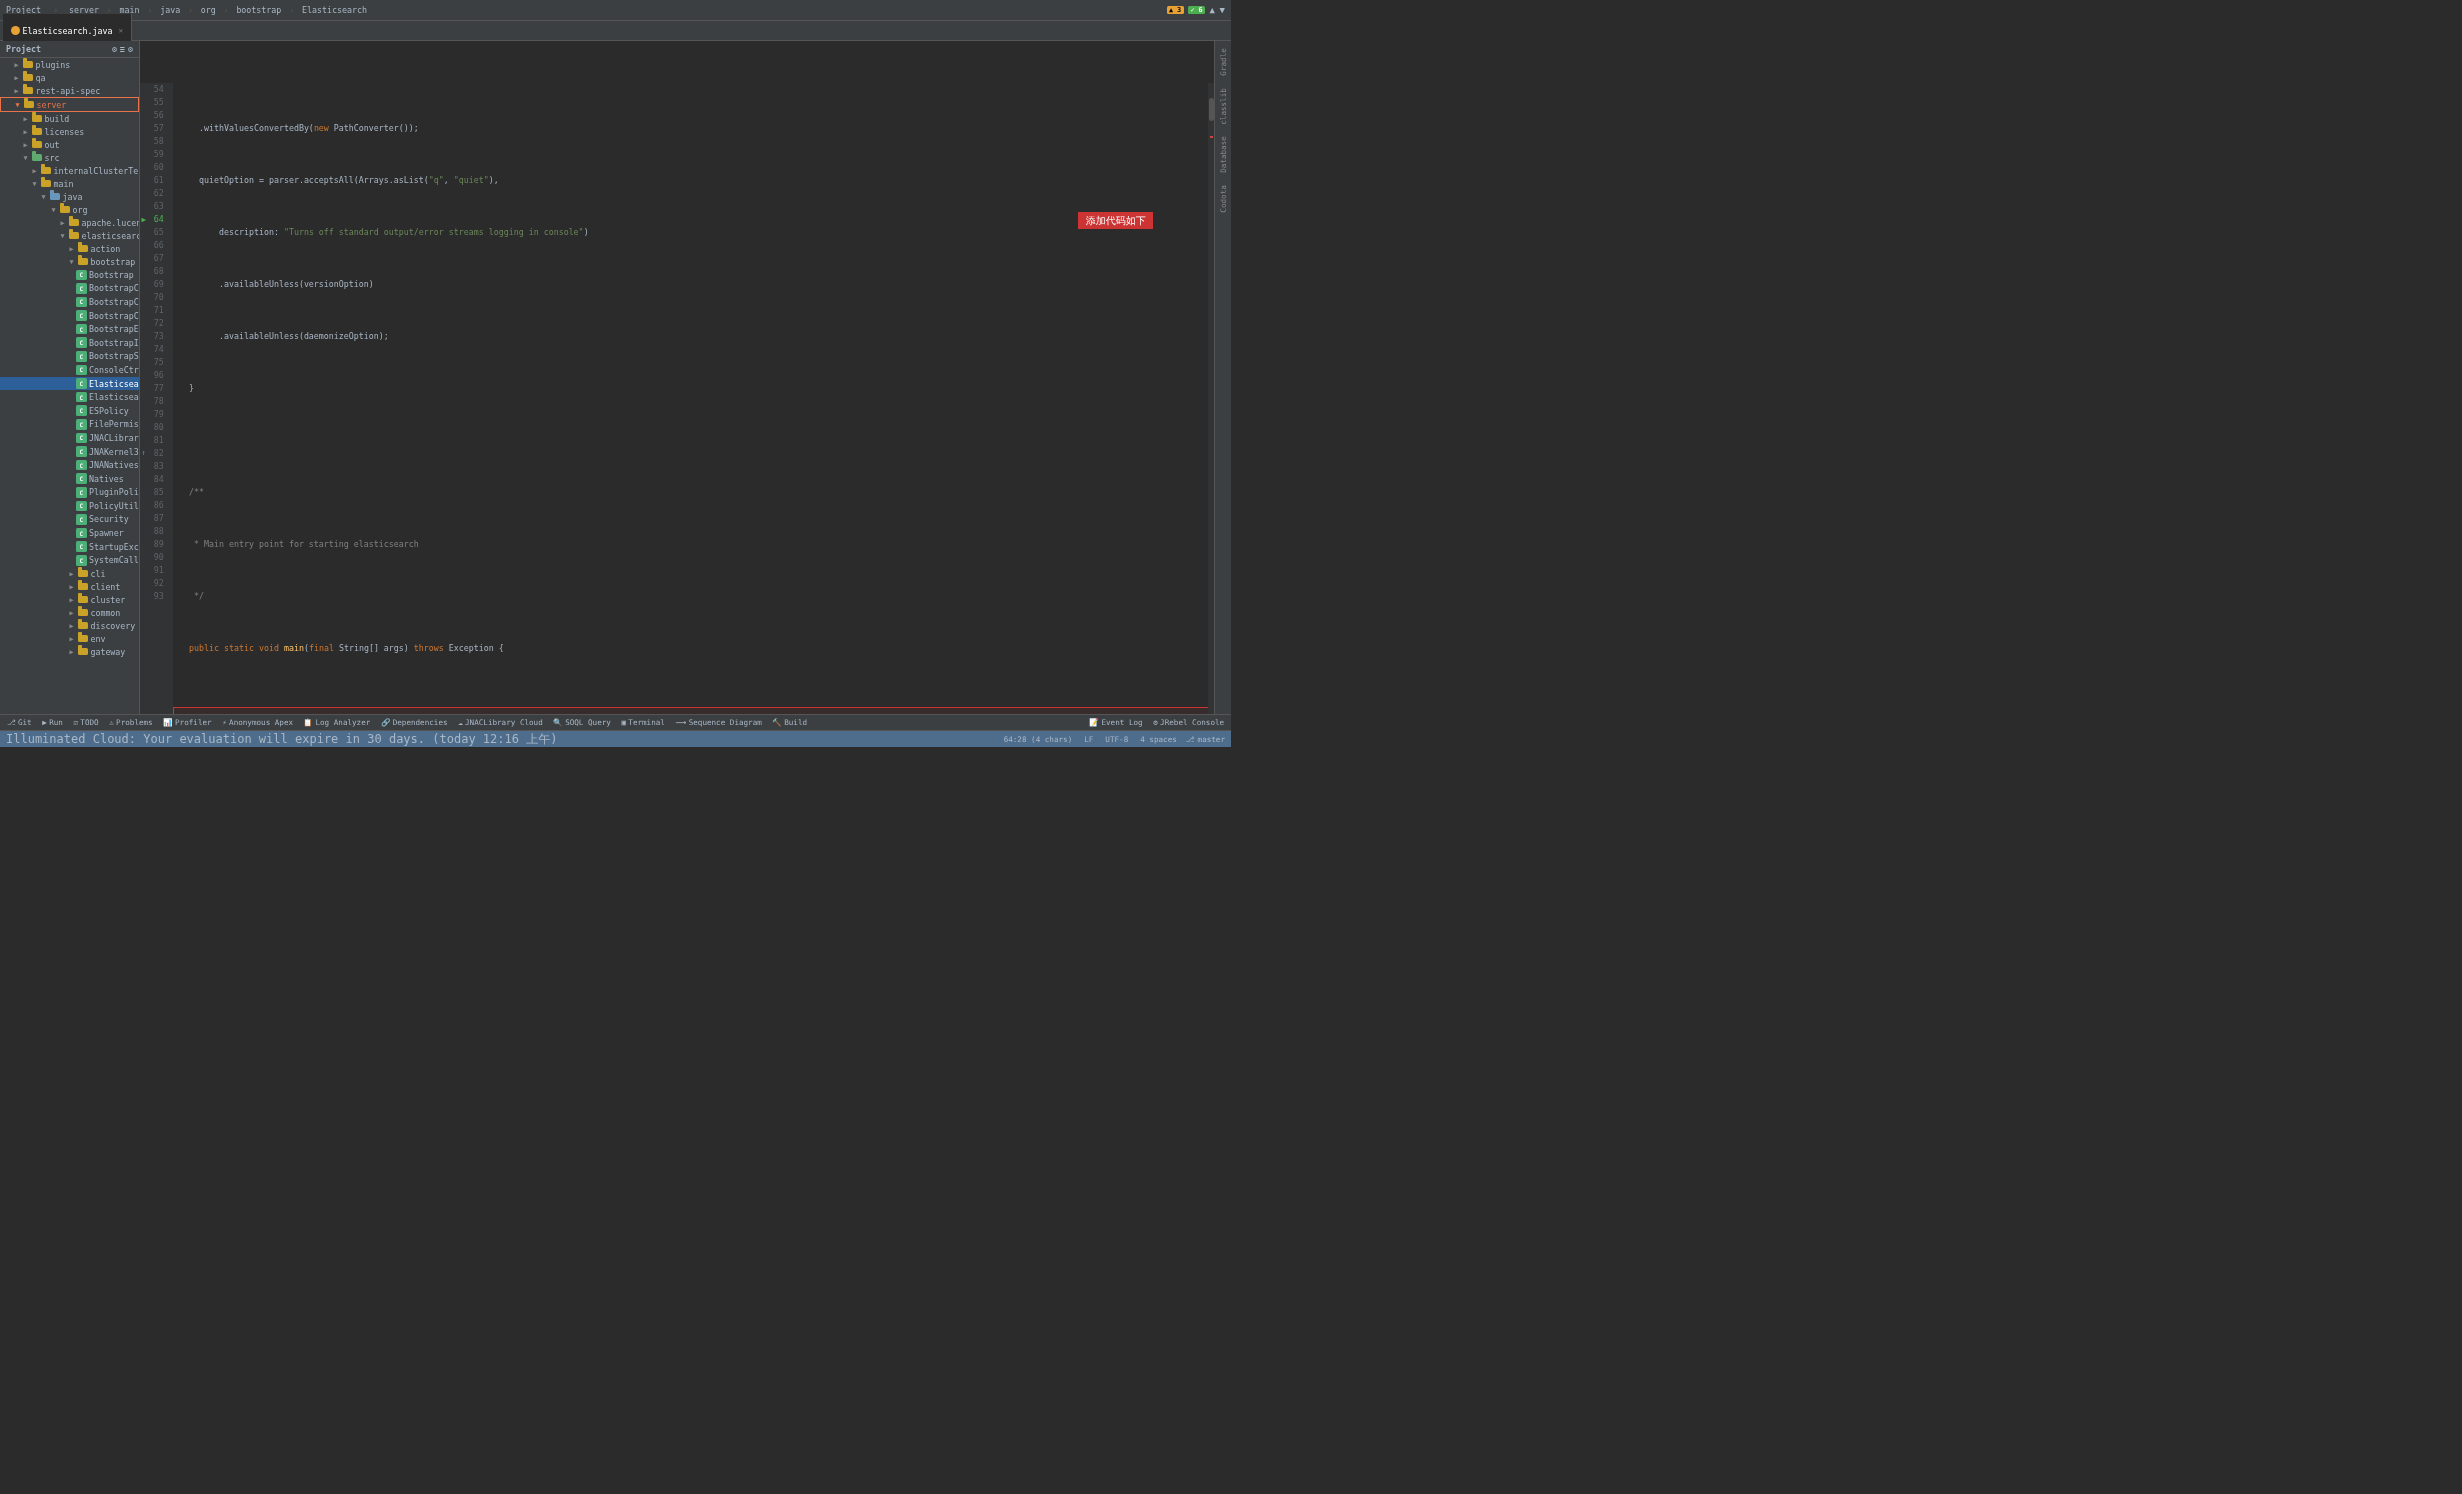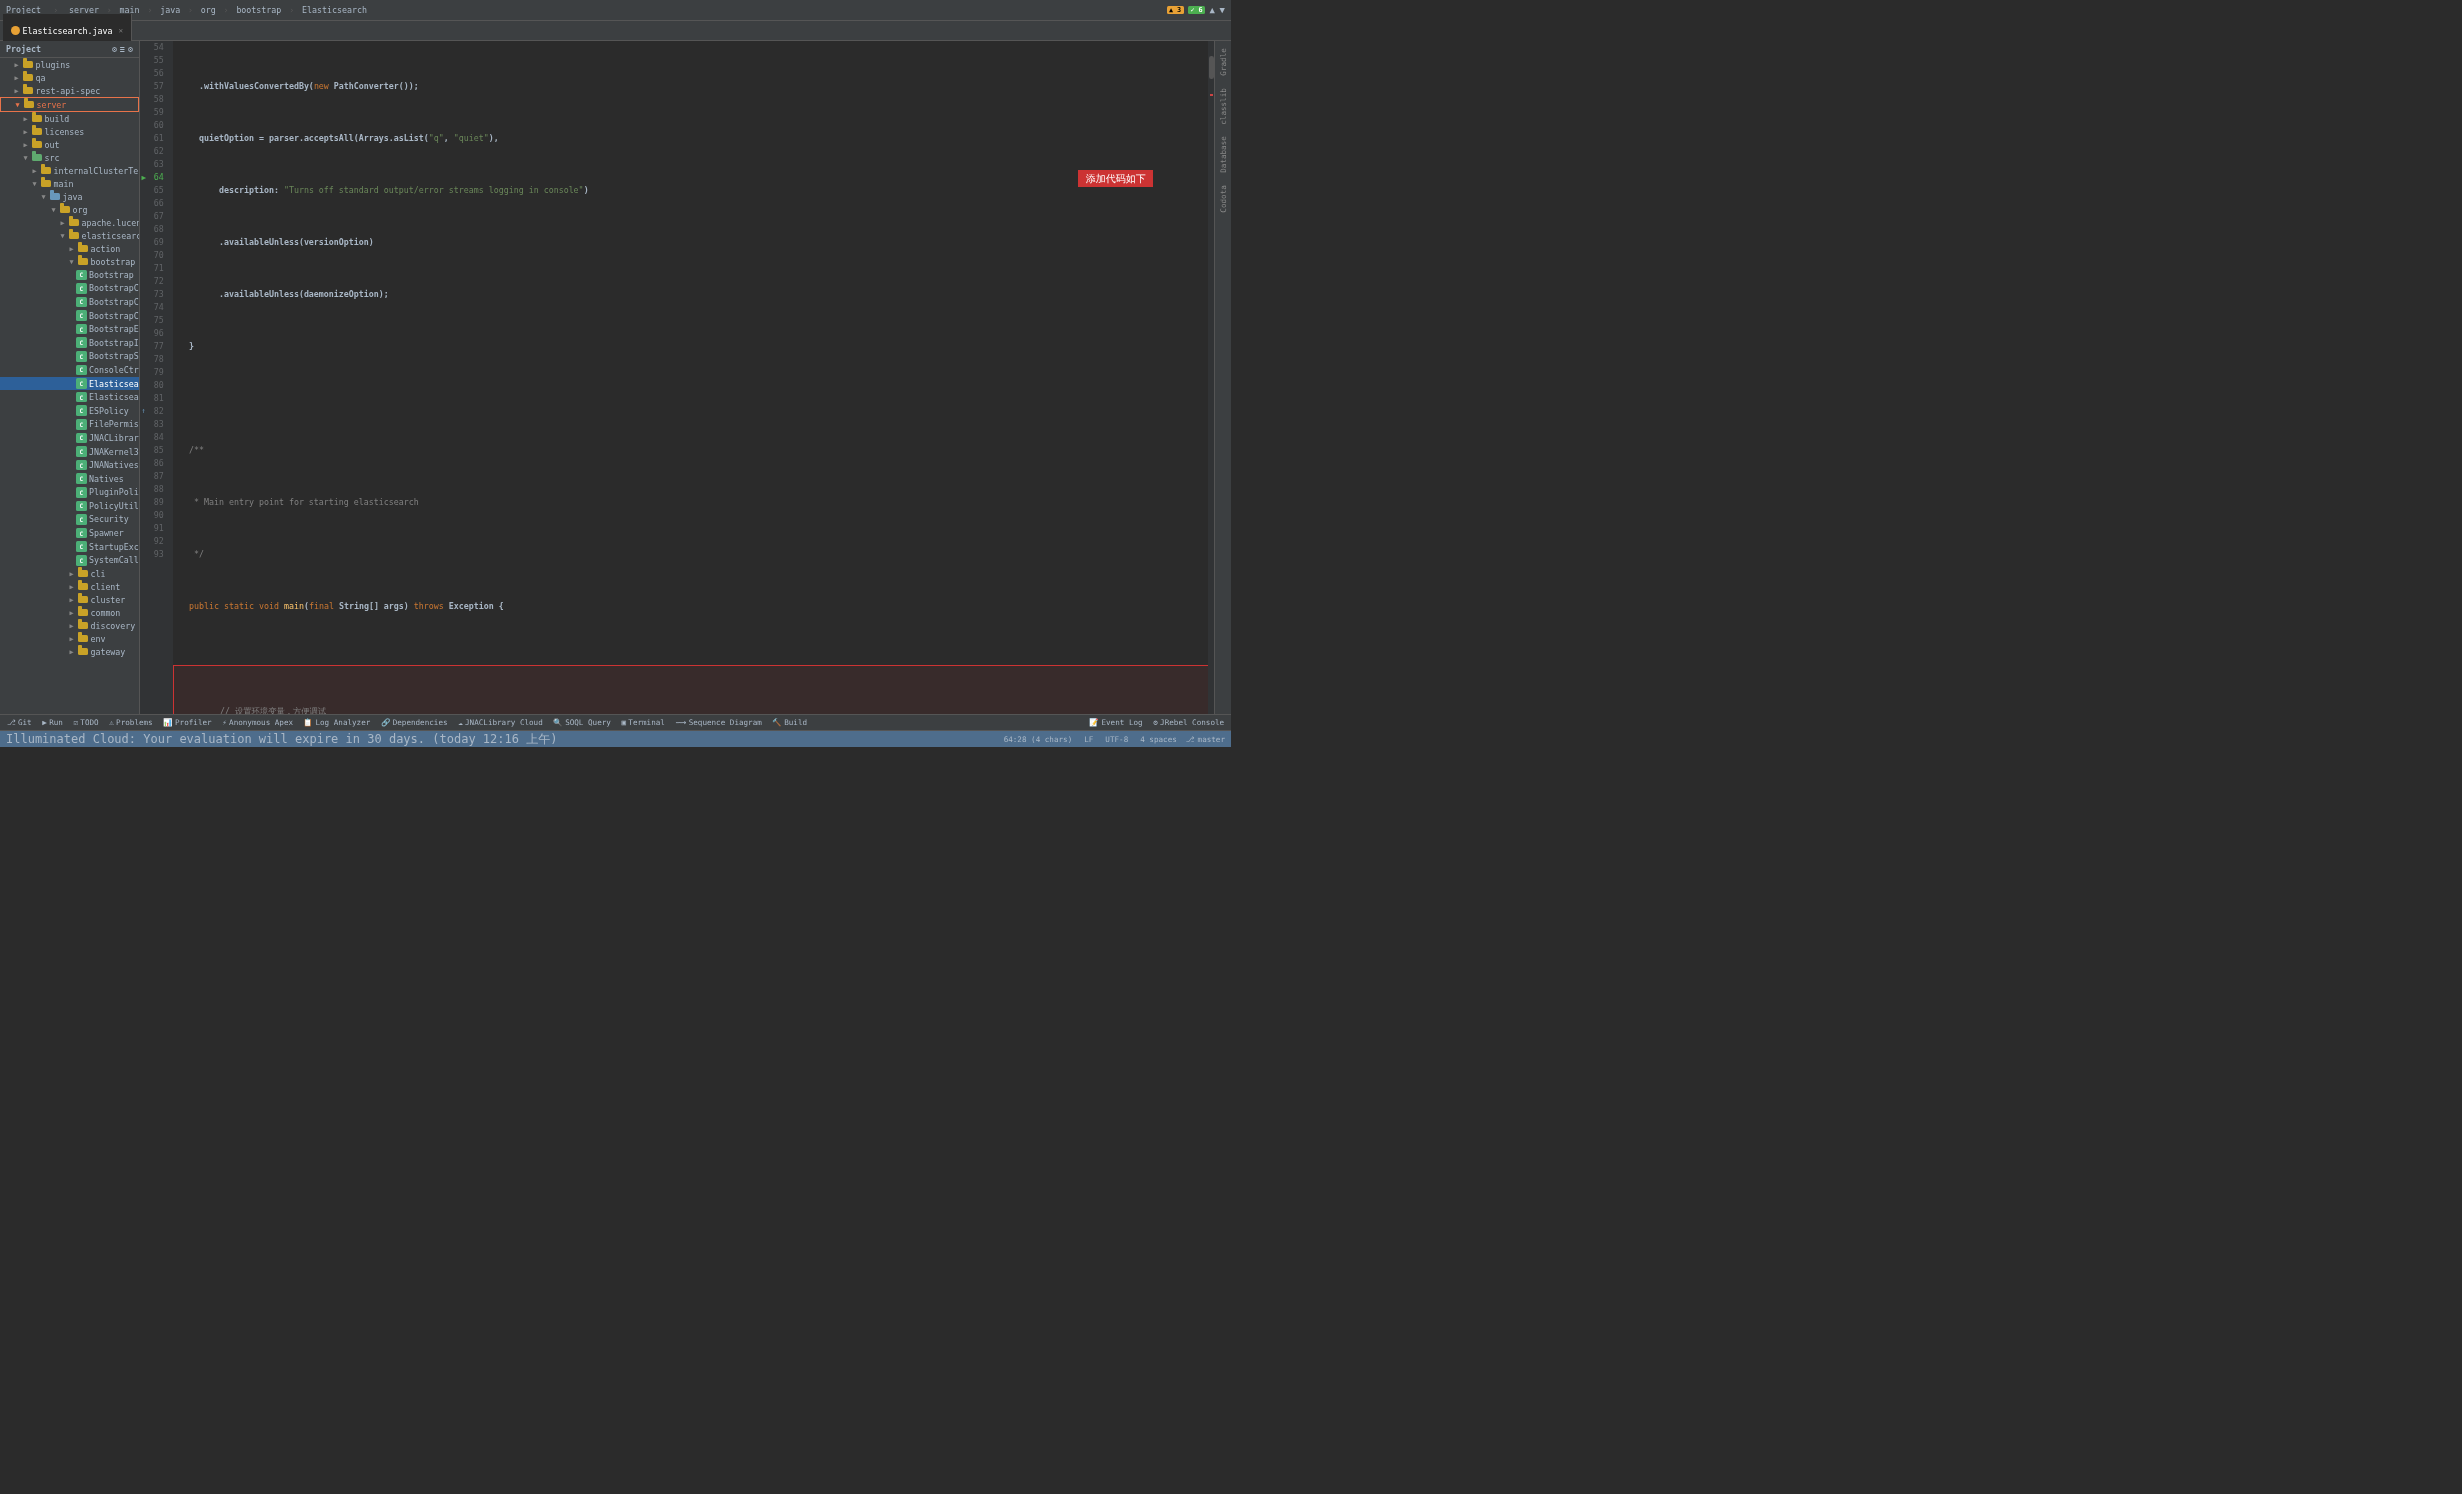--- a/index.html
+++ b/index.html
@@ -281,21 +281,21 @@
       padding: 0 6px;
       display: flex;
       align-items: center;
       position: relative;
     }
 
     .keyword { color: #cc7832; }
     .string { color: #6a8759; }
     .comment { color: #808080; }
     .function { color: #ffc66d; }
-    .plain { color: #a9b7c6; font-weight: bold; }
+    .plain { color: #a9b7c6; }
 
     
     .right-panel {
       width: 16.7px;
       background: #3c3f41;
       border-left: 0.8px solid #555;
       display: flex;
       flex-direction: column;
       align-items: center;
       padding-top: 3px;
@@ -364,20 +364,21 @@
       padding: 0 2.3px;
       font-size: 6.8px;
       font-weight: bold;
     }
 
     .code-wrapper {
       display: flex;
       flex-direction: row;
       flex: 1;
       overflow: hidden;
+      margin-top: 42px;
     }
 
   </style>
 </head>
 <body>
 
 <div class="top-bar">
   <span class="top-bar-title">Project</span>
   <span style="color:#555;margin:0 3px;">›</span>
   <span class="top-nav-item">server</span>

